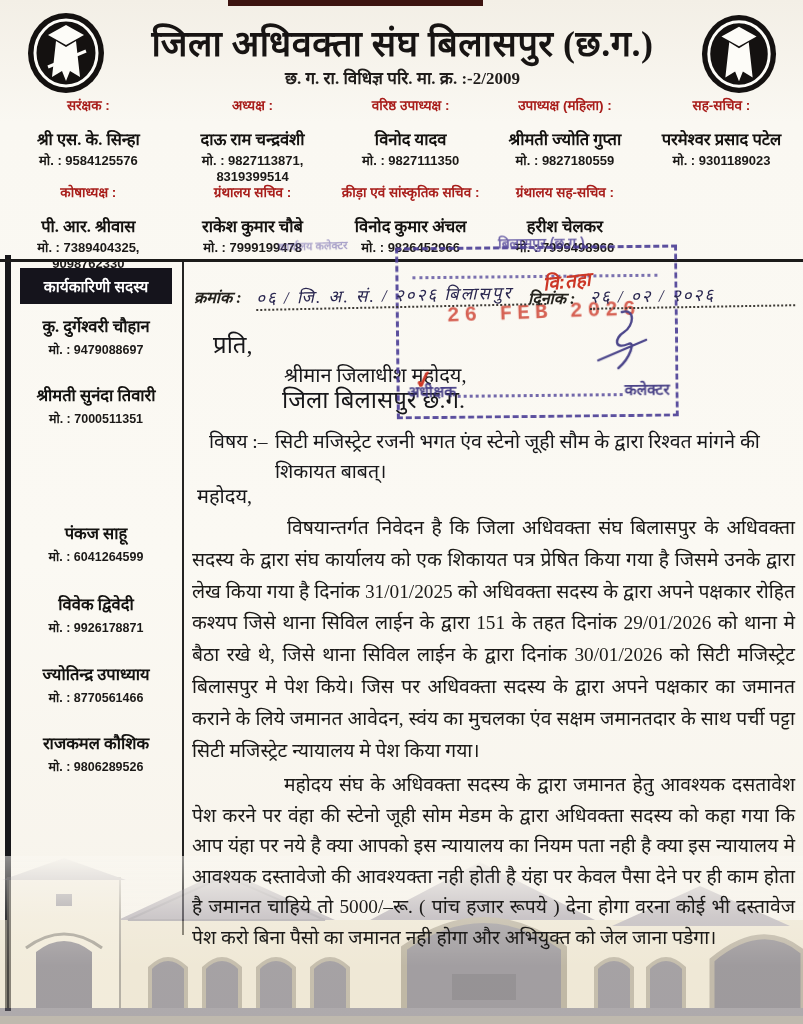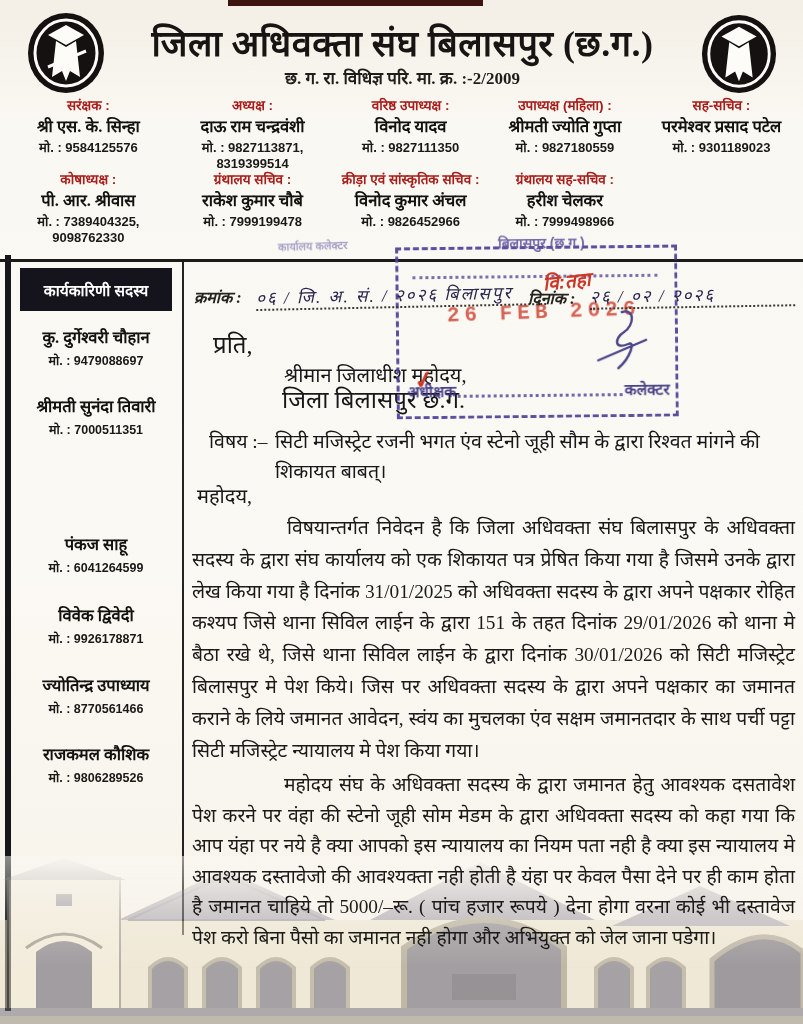--- a/index.html
+++ b/index.html
@@ -27,34 +27,34 @@
   }
 
   
   .officers {
     position:absolute; left:12px; top:98px; width:782px;
     display:grid; grid-template-columns:1fr 1.15fr 0.92fr 1.1fr 0.95fr;
     row-gap:0;
   }
   .officer { text-align:center; line-height:1.25; }
   .officer .role { color:#a81d1a; font-weight:bold; font-size:13.5px; }
-  .officer .name { color:#141210; font-weight:bold; font-size:16.5px; margin-top:2px; font-family:"Liberation Serif", serif; }
+  .officer .name { color:#141210; font-weight:bold; font-size:16.5px; margin-top:15px; font-family:"Liberation Serif", serif; }
   .officer .mob  { color:#1b1917; font-weight:bold; font-size:13px; margin-top:2px; }
 
   .header-rule { position:absolute; left:0; top:259px; width:803px; height:3px; background:#1c1b1a; }
 
   
   .sidebar-divider { position:absolute; left:182px; top:262px; width:2px; height:673px; background:#242322; }
   .sidebar-header {
-    position:absolute; left:20px; top:268px; width:152px; height:43px;
+    position:absolute; left:20px; top:268px; width:152px; height:36px;
     background:#15141c; color:#ffffff; font-weight:bold; font-size:15.5px;
     display:flex; align-items:center; justify-content:center;
   }
   .member { position:absolute; left:14px; width:164px; text-align:center; }
-  .member .mname { font-weight:bold; font-size:16.5px; color:#131210; font-family:"Liberation Serif", serif;margin-top:11px; }
+  .member .mname { font-weight:bold; font-size:16.5px; color:#131210; font-family:"Liberation Serif", serif; }
   .member .mmob  { font-weight:bold; font-size:12.5px; color:#1b1917; margin-top:4px; }
 
   
   .serif { font-family:"Liberation Serif", serif; }
   .ref-label { position:absolute; left:194px; top:286px; font-size:16px; font-weight:bold; font-style:italic; color:#26241f; }
   .hand { font-style:italic; color:#2a2750; letter-spacing:2px; font-family:"Liberation Serif", serif; }
   .ref-value { position:absolute; left:256px; top:283px; width:290px; font-size:17px; transform:rotate(-1.2deg); z-index:6; }
   .date-label { position:absolute; left:528px; top:287px; font-size:16px; font-weight:bold; font-style:italic; color:#26241f; z-index:6; }
   .date-value { position:absolute; left:590px; top:283px; width:205px; font-size:17px; transform:rotate(-1deg); z-index:6; }
   .dotline { border-bottom:2px dotted #3d3a35; }

